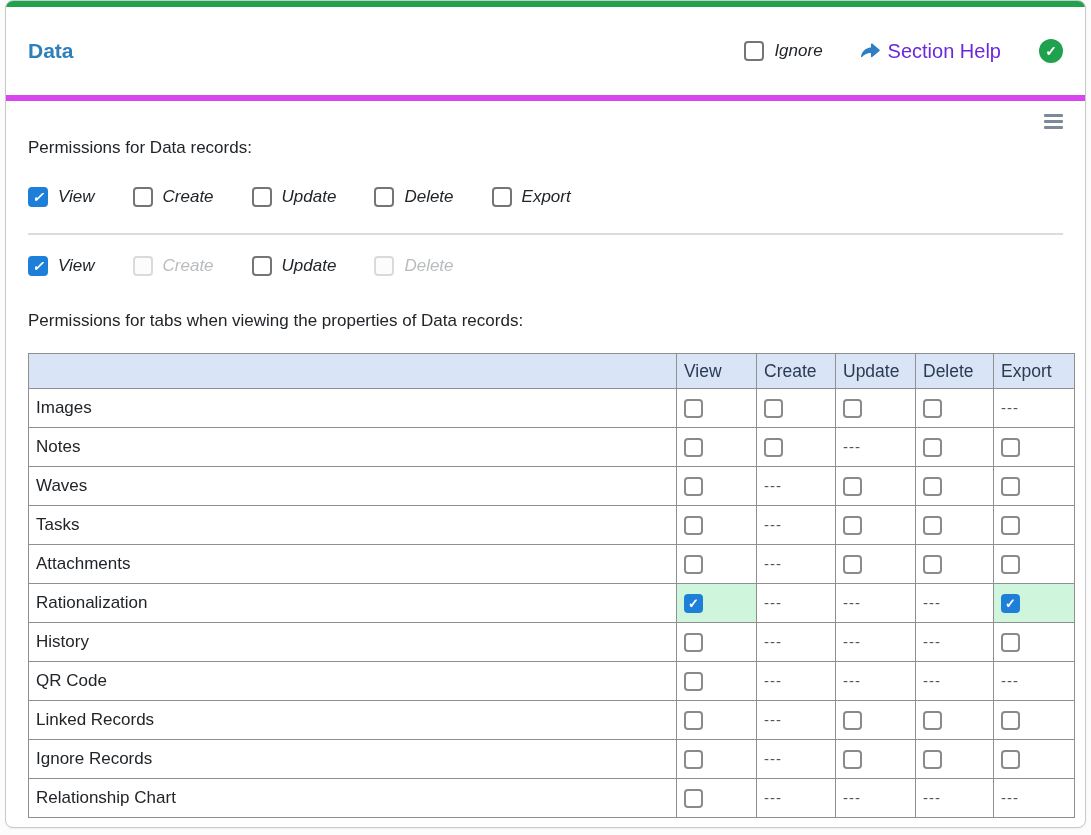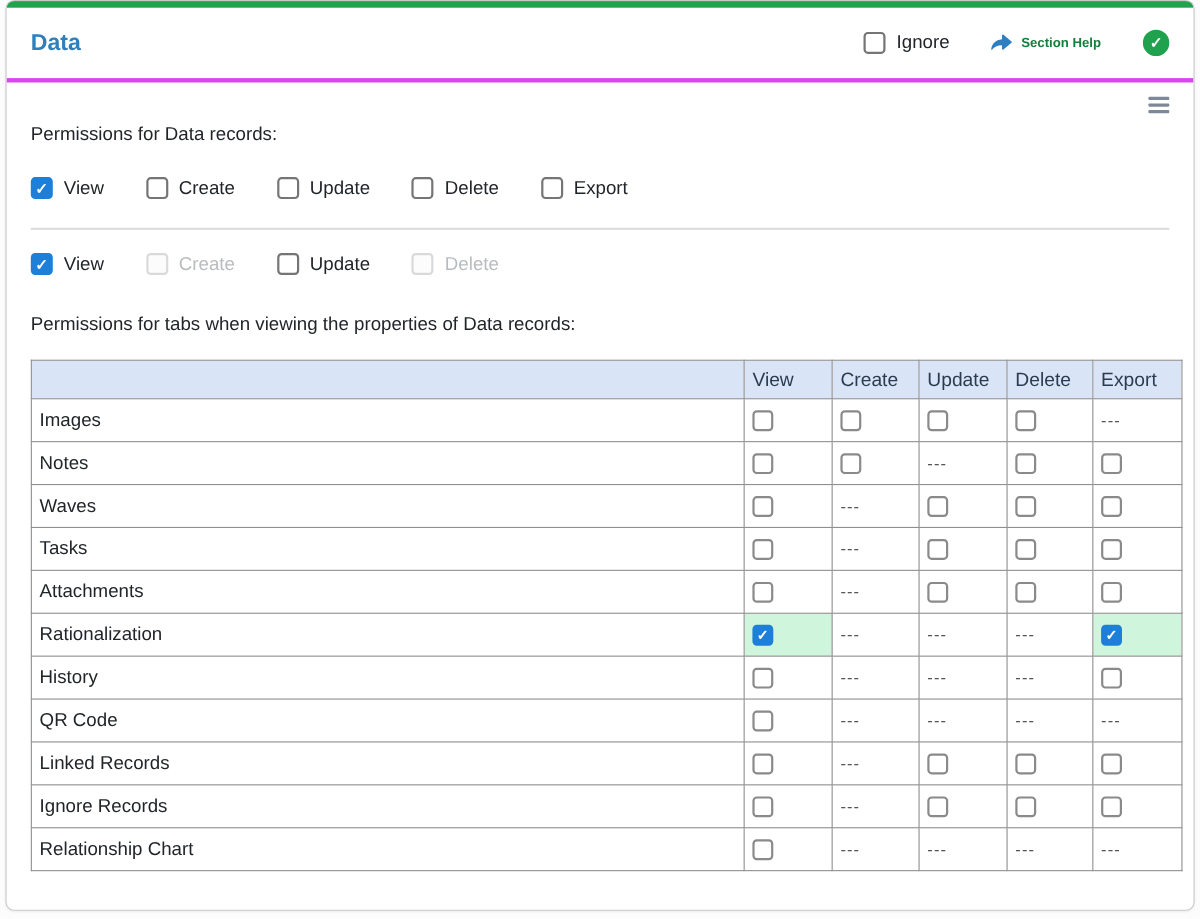--- a/index.html
+++ b/index.html
@@ -10,37 +10,37 @@
     -webkit-font-smoothing:antialiased;
   }
   .card{
     position:absolute;left:5px;top:0;width:1079px;height:826px;
     background:#ffffff;border:1px solid #c9c9c9;border-radius:8px;
     overflow:hidden;box-shadow:0 1px 2px rgba(0,0,0,.06);
   }
   .topbar{height:6px;background:#21a24d;}
   .card-header{
     display:flex;align-items:center;justify-content:space-between;
-    height:56px;padding:4px 22px;border-bottom:4px solid #d946ef;
+    height:56px;padding:16px 22px;border-bottom:6px solid #d946ef;
   }
   .title{font-size:21px;font-weight:700;color:#2e7fba;}
   .header-right{display:flex;align-items:center;gap:38px;}
-  .cb-group{display:inline-flex;align-items:flex-end;gap:10px;cursor:pointer;}
+  .cb-group{display:inline-flex;align-items:flex-end;gap:10px;cursor:pointer;font-style:italic;}
   .cb-label{font-size:17px;color:#212529;}
   .cb-group.disabled .cb-label{color:#b9bcbf;}
   .cbx{
     width:20px;height:20px;box-sizing:border-box;flex:0 0 auto;
     border:2px solid #757575;border-radius:4px;background:#fff;
     display:inline-flex;align-items:center;justify-content:center;
     font-size:14px;font-weight:700;color:#fff;line-height:1;
   }
   .cbx.checked{background:#1d7fd8;border-color:#1d7fd8;}
   .cbx.disabled{border-color:#dadada;background:#fcfcfc;}
   .help-link{display:inline-flex;align-items:center;gap:8px;cursor:pointer;text-decoration:none;}
-  .help-link span.txt{font-size:12px;color:#15803d;font-weight:bold;}
+  .help-link span.txt{font-size:20px;color:#6d28d9;}
   .help-icon{display:inline-flex;}
   .status-circle{
     width:24px;height:24px;border-radius:50%;background:#1fa14d;color:#fff;
     display:inline-flex;align-items:center;justify-content:center;
     font-size:14px;font-weight:700;cursor:pointer;
   }
   .card-body{position:relative;padding:20px 22px 0 22px;}
   .hamburger{
     position:absolute;top:13px;right:22px;width:19px;cursor:pointer;
     display:flex;flex-direction:column;gap:3px;

